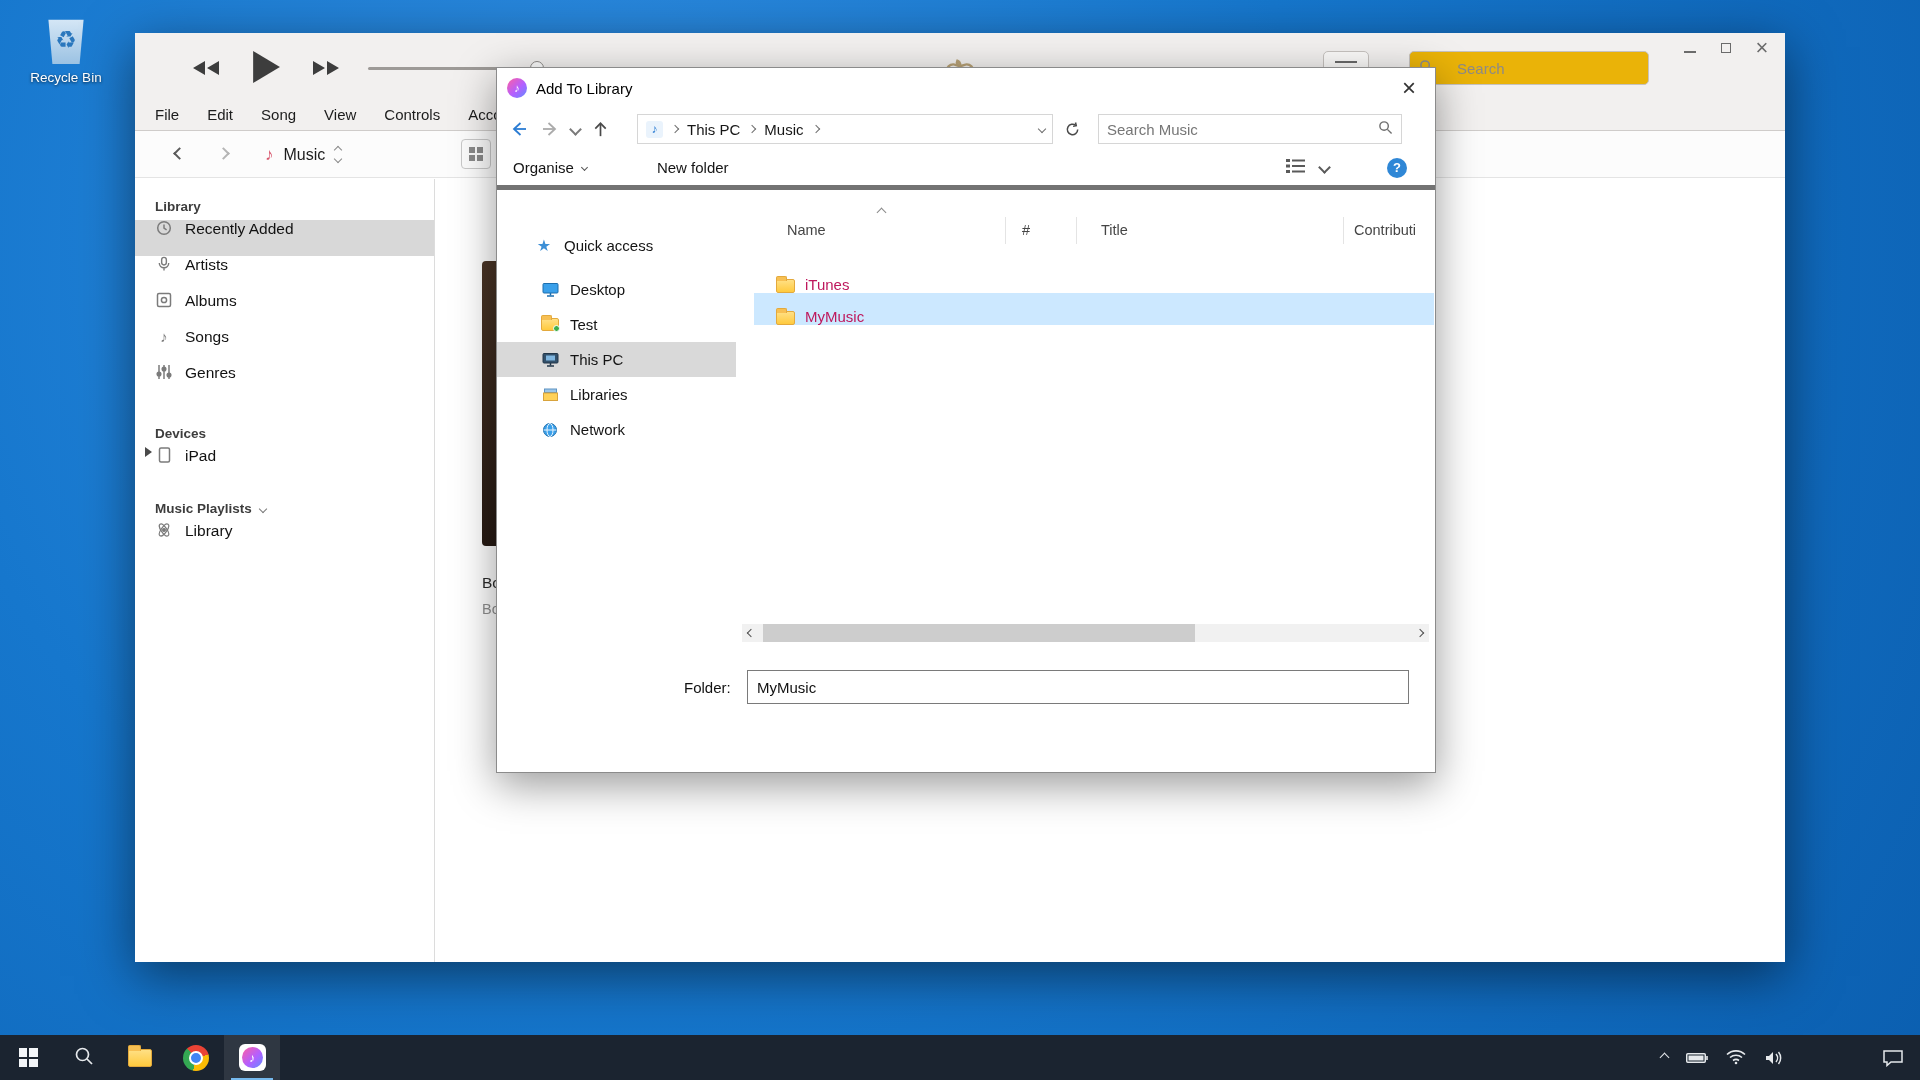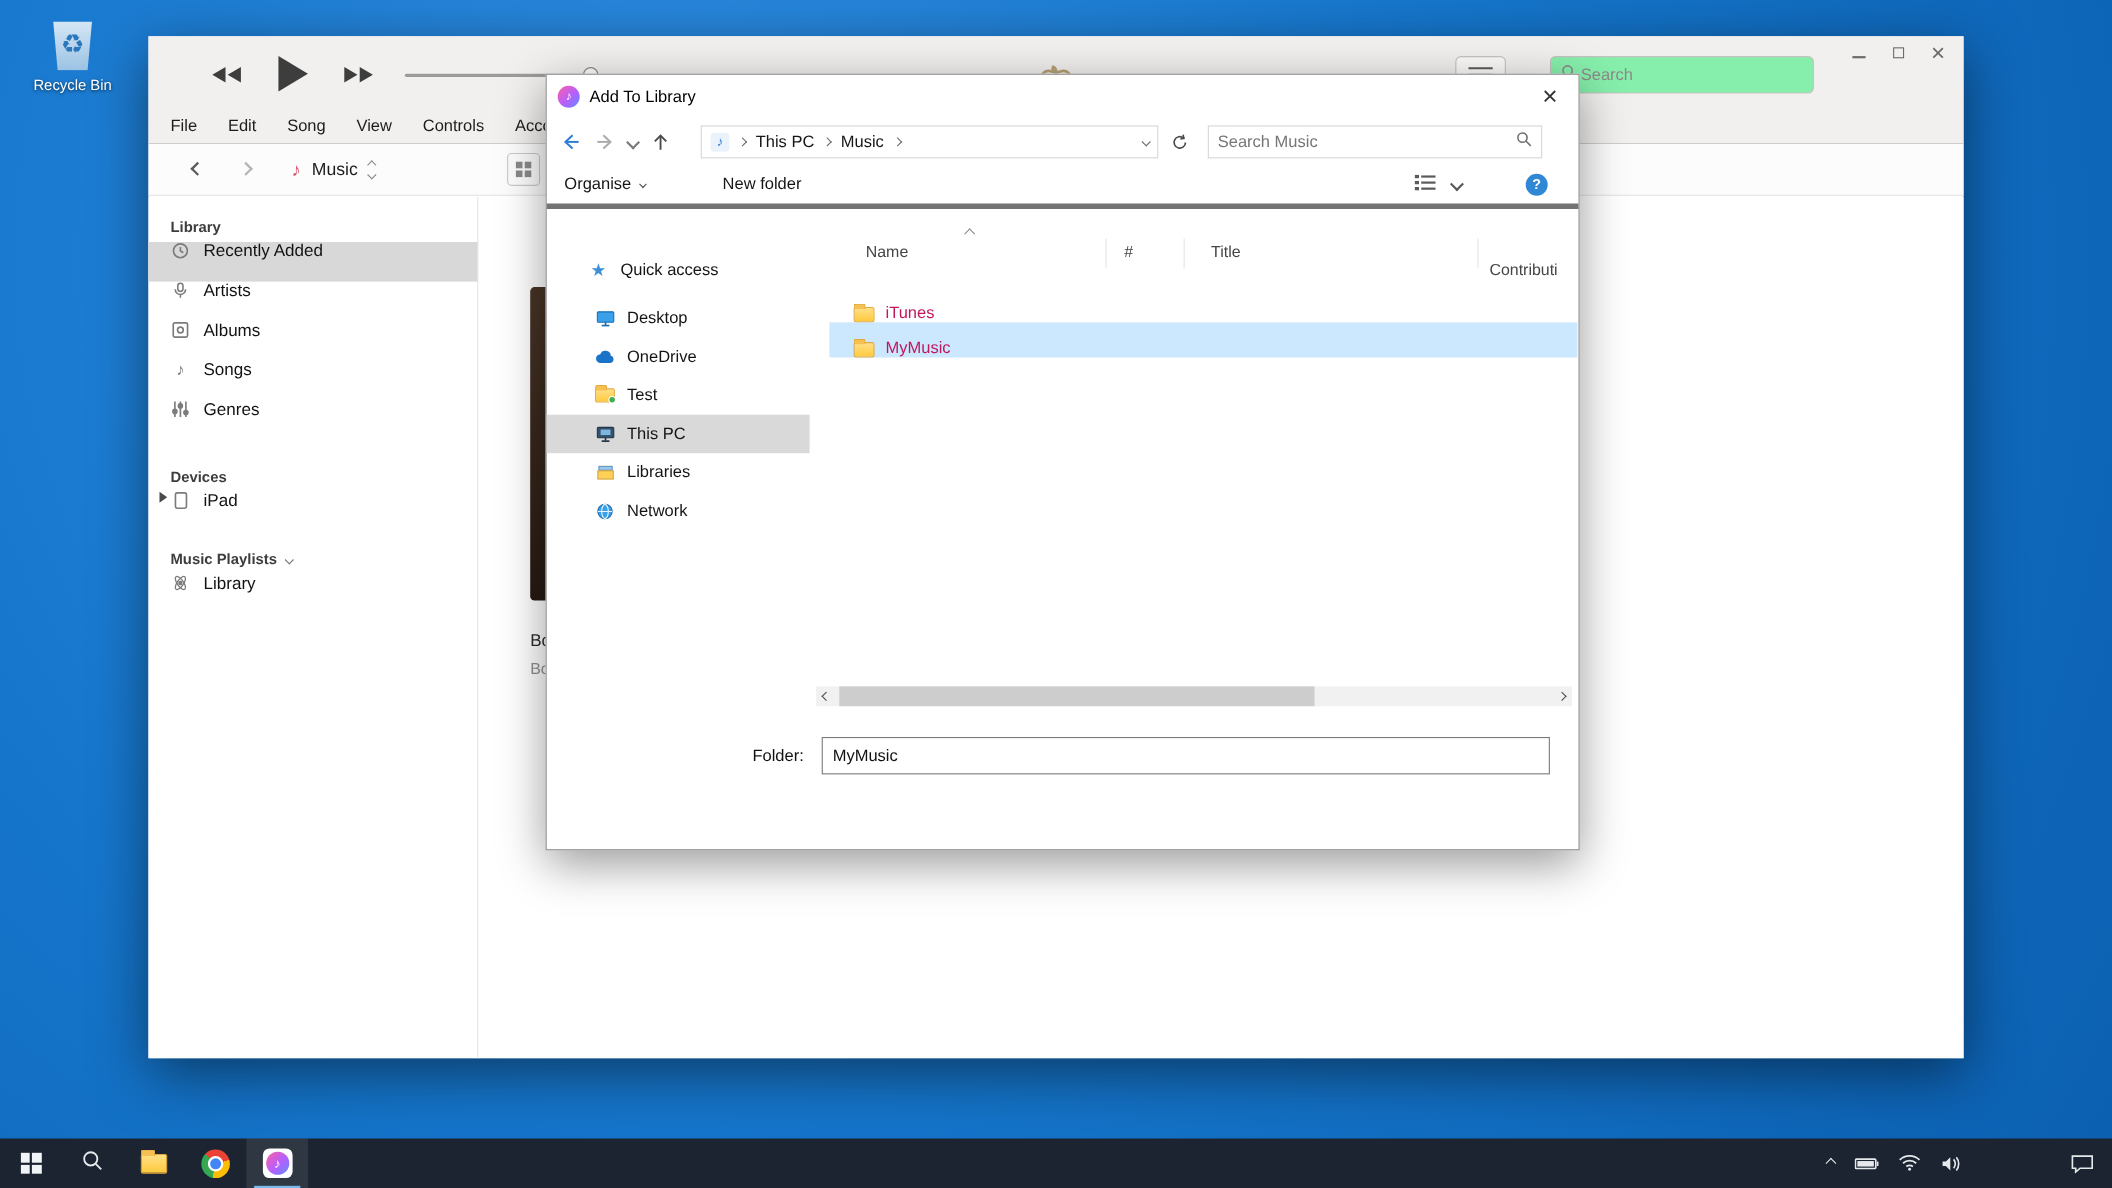--- a/index.html
+++ b/index.html
@@ -22,21 +22,21 @@
   .pb-rew{left:56px;top:27px;}
   .pb-play{left:116px;top:16px;}
   .pb-ff{left:176px;top:27px;}
   .vol{position:absolute;left:233px;top:27px;width:176px;height:16px;}
   .vol-track{position:absolute;left:0;right:0;top:7px;height:3px;background:#9d9a97;border-radius:2px;}
   .vol-knob{position:absolute;left:162px;top:1px;width:14px;height:14px;border-radius:50%;background:#fdfdfd;border:1px solid #8e8b88;}
   .apple{position:absolute;left:0;right:0;top:24px;display:flex;justify-content:center;pointer-events:none;}
   .queue-btn{position:absolute;left:1188px;top:18px;width:46px;height:34px;border:1px solid #c6c2bf;border-radius:5px;
              display:flex;align-items:center;justify-content:center;background:#fbfaf9;}
   .it-search{position:absolute;left:1274px;top:18px;width:240px;height:34px;border:1px solid #c6c2bf;border-radius:5px;
-             background:#86efac;display:flex;align-items:center;padding:0 9px;gap:3px;}
+             background:#eab308;display:flex;align-items:center;padding:0 9px;gap:23px;}
   .it-search input{border:0;outline:0;flex:1;font-size:15px;color:#333;background:transparent;font-family:"Liberation Sans",sans-serif;}
   .it-search input::placeholder{color:#8d8a87;}
   .winctl{position:absolute;top:6px;right:16px;display:flex;gap:22px;align-items:center;height:18px;}
   .wc{width:14px;height:14px;position:relative;color:#5c5c5c;cursor:pointer;}
   .wc-min::after{content:"";position:absolute;left:1px;right:1px;top:10px;border-top:2px solid #6b6b6b;}
   .wc-max::after{content:"";position:absolute;inset:2px;border:1.5px solid #6b6b6b;}
   .wc-close{font-size:22px;line-height:13px;color:#6b6b6b;text-align:center;}
   .it-menubar{position:absolute;left:20px;bottom:3px;display:flex;gap:28px;height:26px;align-items:center;
               font-size:15px;color:#1c1c1c;}
   .it-menu-item{cursor:default;}
@@ -109,21 +109,21 @@
   .p-ico{width:18px;display:flex;justify-content:center;align-items:center;}
   .star{color:#3d8fd6;font-size:16px;}
   .fold{position:relative;width:19px;height:14px;background:linear-gradient(#ffe085,#ffca3e);border:1px solid #e3a93c;border-radius:2px;}
   .fold::before{content:"";position:absolute;top:-4px;left:-1px;width:9px;height:4px;background:#f7c053;
                 border:1px solid #e3a93c;border-bottom:0;border-radius:2px 2px 0 0;}
   .fold .badge{position:absolute;right:-2px;bottom:-2px;width:7px;height:7px;border-radius:50%;background:#3fae4c;border:1px solid #fff;}
 
   .dlg-files{flex:1;position:relative;}
   .fl-header{position:absolute;top:24px;left:0;right:0;height:34px;font-size:14.5px;color:#454545;}
   .col{position:absolute;top:8px;cursor:pointer;}
-  .col-name{left:51px;} .col-num{left:286px;} .col-title{left:365px;} .col-contrib{left:618px;margin-top:16px;}
+  .col-name{left:51px;} .col-num{left:286px;} .col-title{left:365px;} .col-contrib{left:618px;}
   .hsep{position:absolute;top:3px;height:27px;width:1px;background:#e4e4e4;}
   .sort-caret{position:absolute;left:142px;top:-5px;width:7px;height:7px;border:solid #8a8a8a;border-width:0 1.5px 1.5px 0;transform:rotate(225deg);}
   .fl-rows{position:absolute;top:71px;left:18px;right:1px;}
   .f-row{height:32px;display:flex;align-items:flex-end;gap:10px;padding-left:22px;font-size:15px;color:#be185d;cursor:pointer;}
   .f-row.sel{background:#cce8ff;}
 
   .hscroll{position:absolute;left:245px;top:556px;width:687px;height:18px;background:#f1f1f1;}
   .hs-btn{position:absolute;top:0;width:18px;height:18px;display:flex;align-items:center;justify-content:center;cursor:pointer;}
   .hs-left{left:0;} .hs-right{right:0;}
   .hs-btn .chev{width:6px;height:6px;border-width:0 1.6px 1.6px 0;border-color:#4e4e4e;}
@@ -430,28 +430,20 @@
             <svg width="17" height="15" viewBox="0 0 17 15">
                 <rect x="1" y="1.5" width="15" height="9.5" rx="1" fill="#3aa0ea" stroke="#1c6eae"></rect>
                 <line x1="8.5" y1="11" x2="8.5" y2="13.5" stroke="#1c6eae" stroke-width="1.5"></line>
                 <line x1="5" y1="14" x2="12" y2="14" stroke="#1c6eae" stroke-width="1.5"></line>
               </svg>
           </span>
           <span>Desktop</span>
         </div>
         <div class="pane-item">
           <span class="p-ico">
-            <svg width="18" height="13" viewBox="0 0 18 13">
-                <path d="M5 12a4 4 0 0 1-.3-8A5 5 0 0 1 14.3 5.4 3.4 3.4 0 0 1 14 12z" fill="#1a73c9"></path>
-              </svg>
-          </span>
-          <span>OneDrive</span>
-        </div>
-        <div class="pane-item">
-          <span class="p-ico">
               <span class="fold" style="width:18px;height:13px;">
                 <span class="badge"></span>
               </span>
             </span>
           <span>Test</span>
         </div>
         <div class="pane-item sel">
           <span class="p-ico">
             <svg width="17" height="15" viewBox="0 0 17 15">
                 <rect x="1" y="1.5" width="15" height="9.5" rx="1" fill="#33516b" stroke="#22374a"></rect>

